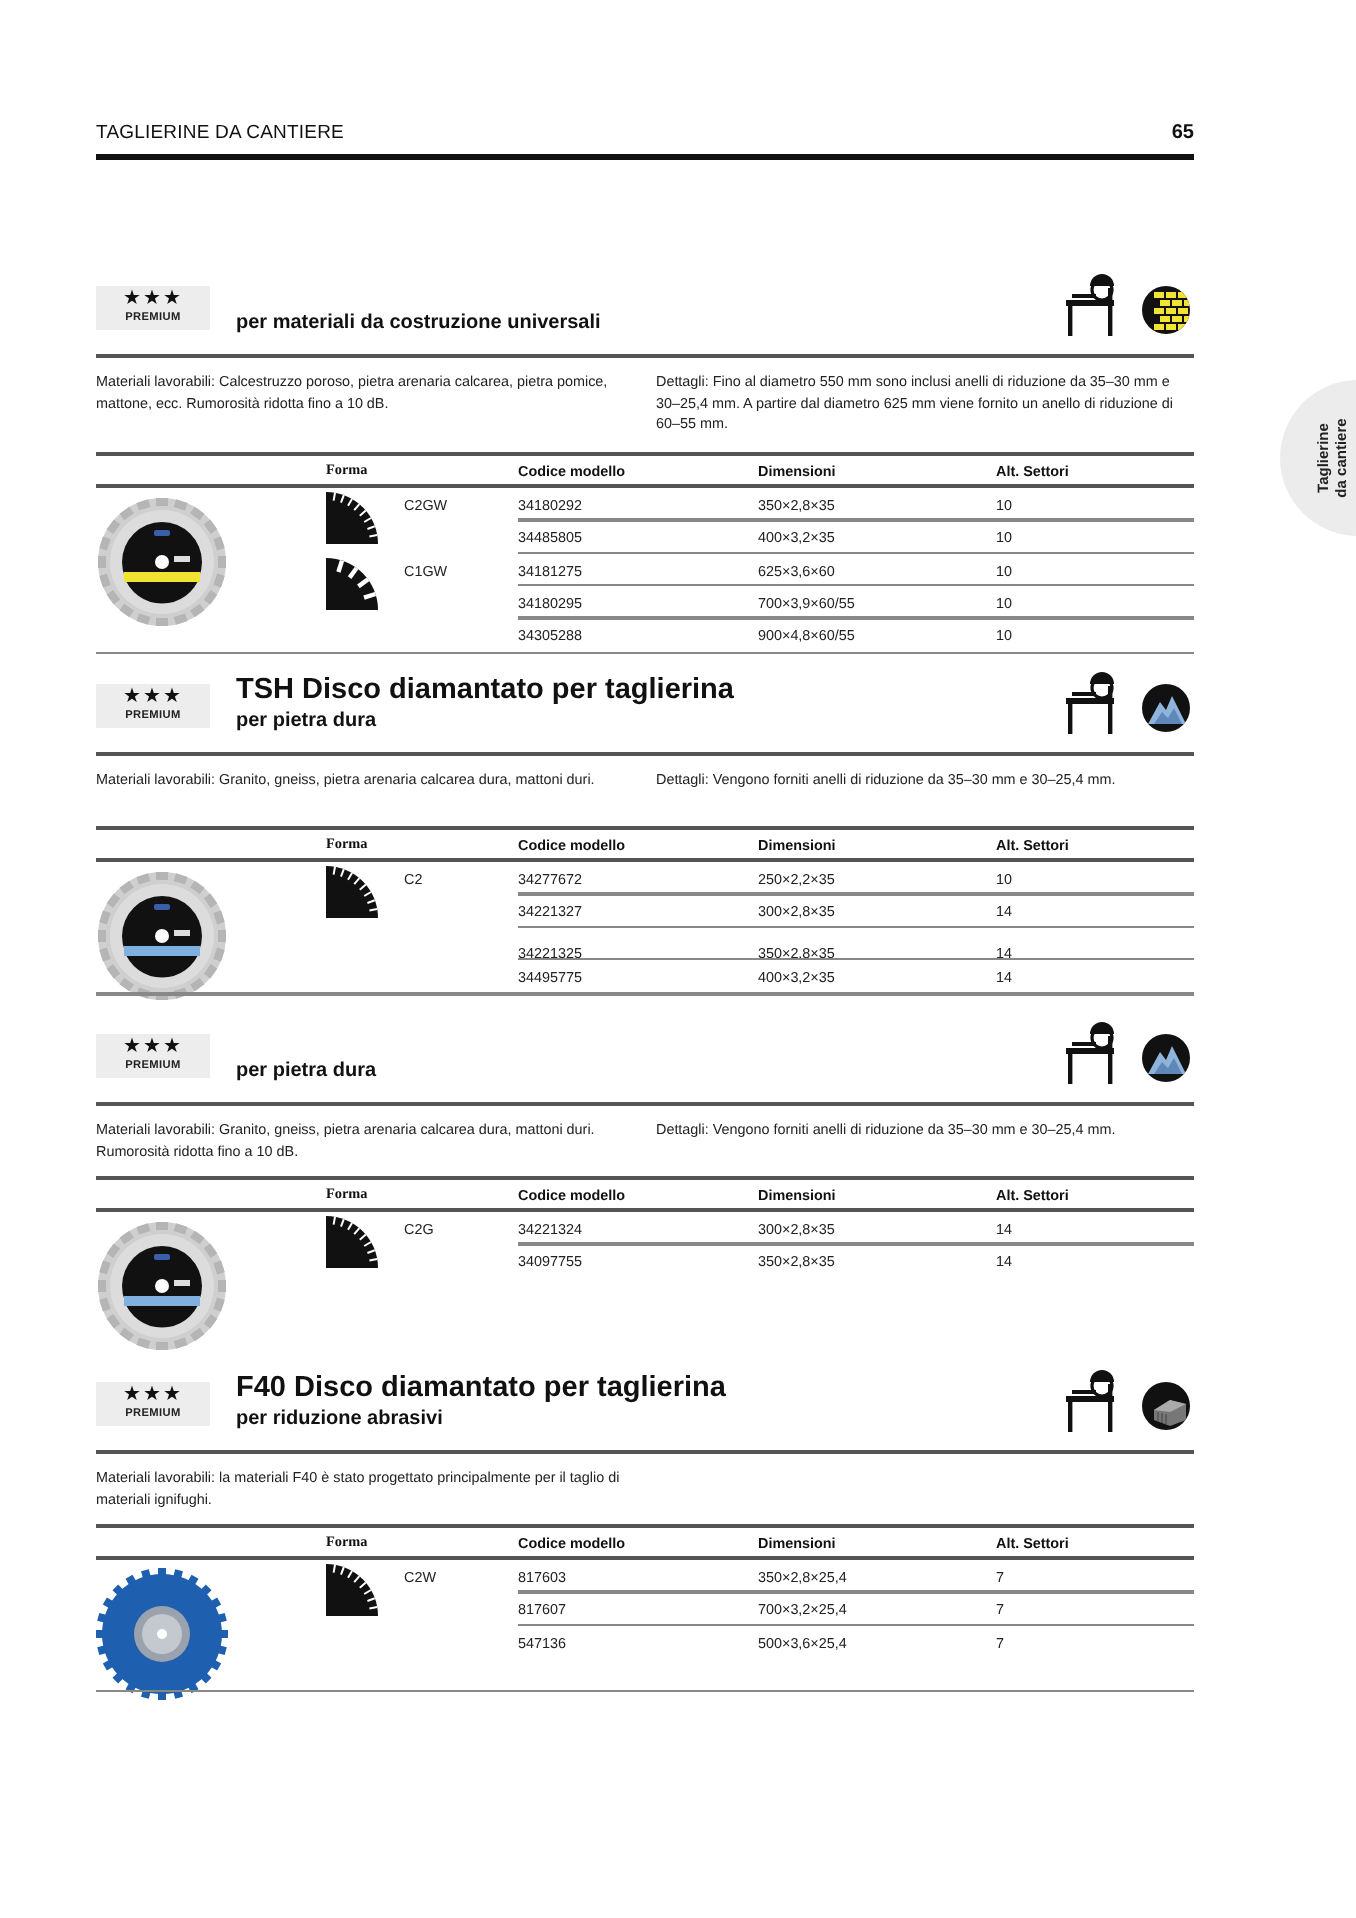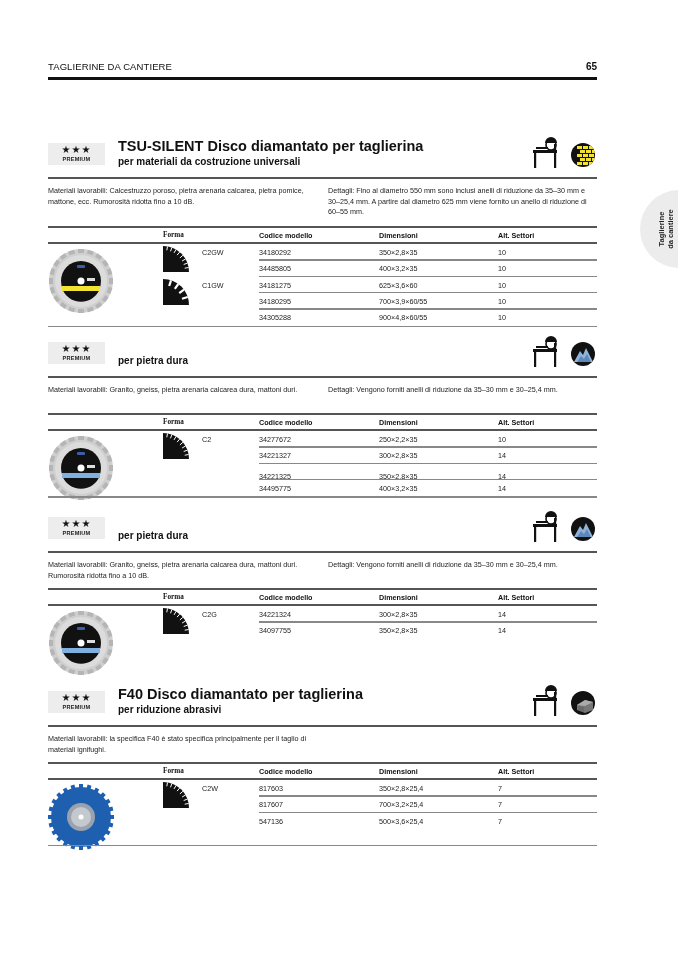--- a/index.html
+++ b/index.html
@@ -66,21 +66,20 @@
   </div>
 </div>
 
 <div id="sections">
     <div class="section" style="top: 136px;">
       <div class="sec-head">
         <div class="badge">
           <span class="stars">★★★</span>
           <span class="tier">PREMIUM</span>
         </div>
-        <div class="sec-title">TSU-SILENT Disco diamantato per taglierina</div>
         <div class="sec-sub">per materiali da costruzione universali</div>
         <div class="icons">
           <span class="saw"><svg viewBox="0 0 28 32" width="28" height="32">
               <rect x="0" y="14" width="24" height="3" fill="#111"></rect>
               <rect x="1" y="17" width="2.2" height="15" fill="#111"></rect>
               <rect x="21" y="17" width="2.2" height="15" fill="#111"></rect>
               <rect x="3" y="11" width="12" height="2" fill="#111"></rect>
               <path d="M12 7 a6 6 0 0 1 12 0 z" fill="#111"></path>
               <circle cx="18" cy="9" r="5" fill="none" stroke="#111" stroke-width="1.6"></circle>
               <rect x="21" y="8" width="2.2" height="8" fill="#111"></rect>
@@ -204,20 +203,21 @@
           </svg></span>
         <div class="bottomrule" style="top:99.5px"></div>
       </div>
     </div>
     <div class="section" style="top: 335px;">
       <div class="sec-head">
         <div class="badge">
           <span class="stars">★★★</span>
           <span class="tier">PREMIUM</span>
         </div>
+        <div class="sec-title">TSH Disco diamantato per taglierina</div>
         <div class="sec-sub">per pietra dura</div>
         <div class="icons">
           <span class="saw"><svg viewBox="0 0 28 32" width="28" height="32">
               <rect x="0" y="14" width="24" height="3" fill="#111"></rect>
               <rect x="1" y="17" width="2.2" height="15" fill="#111"></rect>
               <rect x="21" y="17" width="2.2" height="15" fill="#111"></rect>
               <rect x="3" y="11" width="12" height="2" fill="#111"></rect>
               <path d="M12 7 a6 6 0 0 1 12 0 z" fill="#111"></path>
               <circle cx="18" cy="9" r="5" fill="none" stroke="#111" stroke-width="1.6"></circle>
               <rect x="21" y="8" width="2.2" height="8" fill="#111"></rect>
@@ -426,21 +426,21 @@
               <g stroke="#444" stroke-width="0.5">
                 <line x1="8" y1="15" x2="8" y2="20"></line>
                 <line x1="10" y1="15.5" x2="10" y2="20.5"></line>
                 <line x1="12" y1="16" x2="12" y2="21"></line>
               </g>
             </svg></span>
         </div>
       </div>
       <div class="thick-rule" style="top:41px"></div>
       <div class="desc" style="top:50px">
-        <div class="left">Materiali lavorabili: la specifica F40 è stato specifica principalmente per il taglio di materiali ignifughi.</div>
+        <div class="left">Materiali lavorabili: la materiali F40 è stato progettato principalmente per il taglio di materiali ignifughi.</div>
         <div class="right"></div>
       </div>
       <div class="table" style="top:78px;height:66.9px">
         <div class="toprule"></div>
         <div class="thead">
           <span class="col-forma">Forma</span>
           <span class="col-code">Codice modello</span>
           <span class="col-dim">Dimensioni</span>
           <span class="col-alt">Alt. Settori</span>
         </div>

